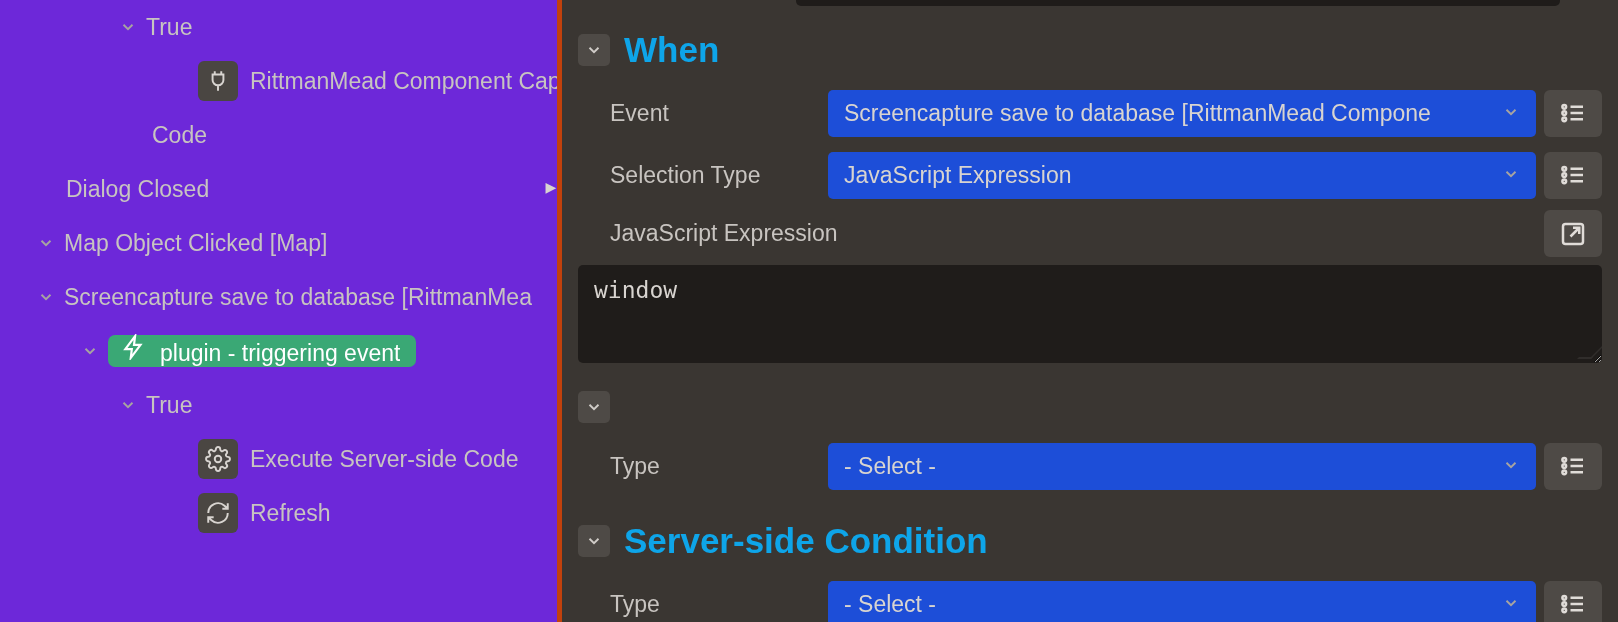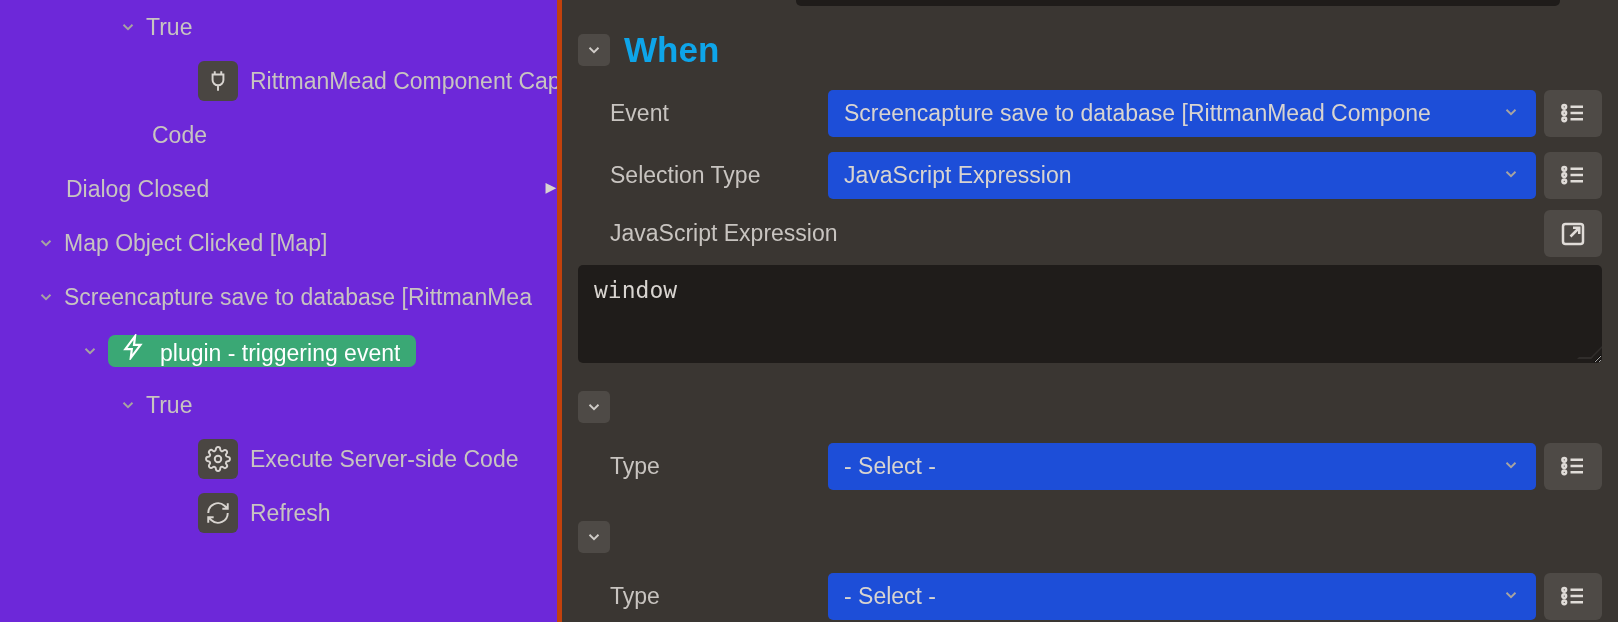--- a/index.html
+++ b/index.html
@@ -427,20 +427,21 @@
           </svg>
       </div>
     </div>
 
     <div class="section-header">
       <div class="collapser">
         <svg viewBox="0 0 24 24" fill="none" stroke="currentColor" stroke-width="2.5">
             <polyline points="6 9 12 15 18 9"></polyline>
           </svg>
       </div>
+      <div class="section-title">Server-side Condition</div>
     </div>
 
     <div class="form-row">
       <div class="form-label">Type</div>
       <div class="select">
         <span class="value">- Select -</span>
         <span class="caret">
           <svg viewBox="0 0 24 24" fill="none" stroke="currentColor" stroke-width="2.5">
               <polyline points="6 9 12 15 18 9"></polyline>
             </svg>

